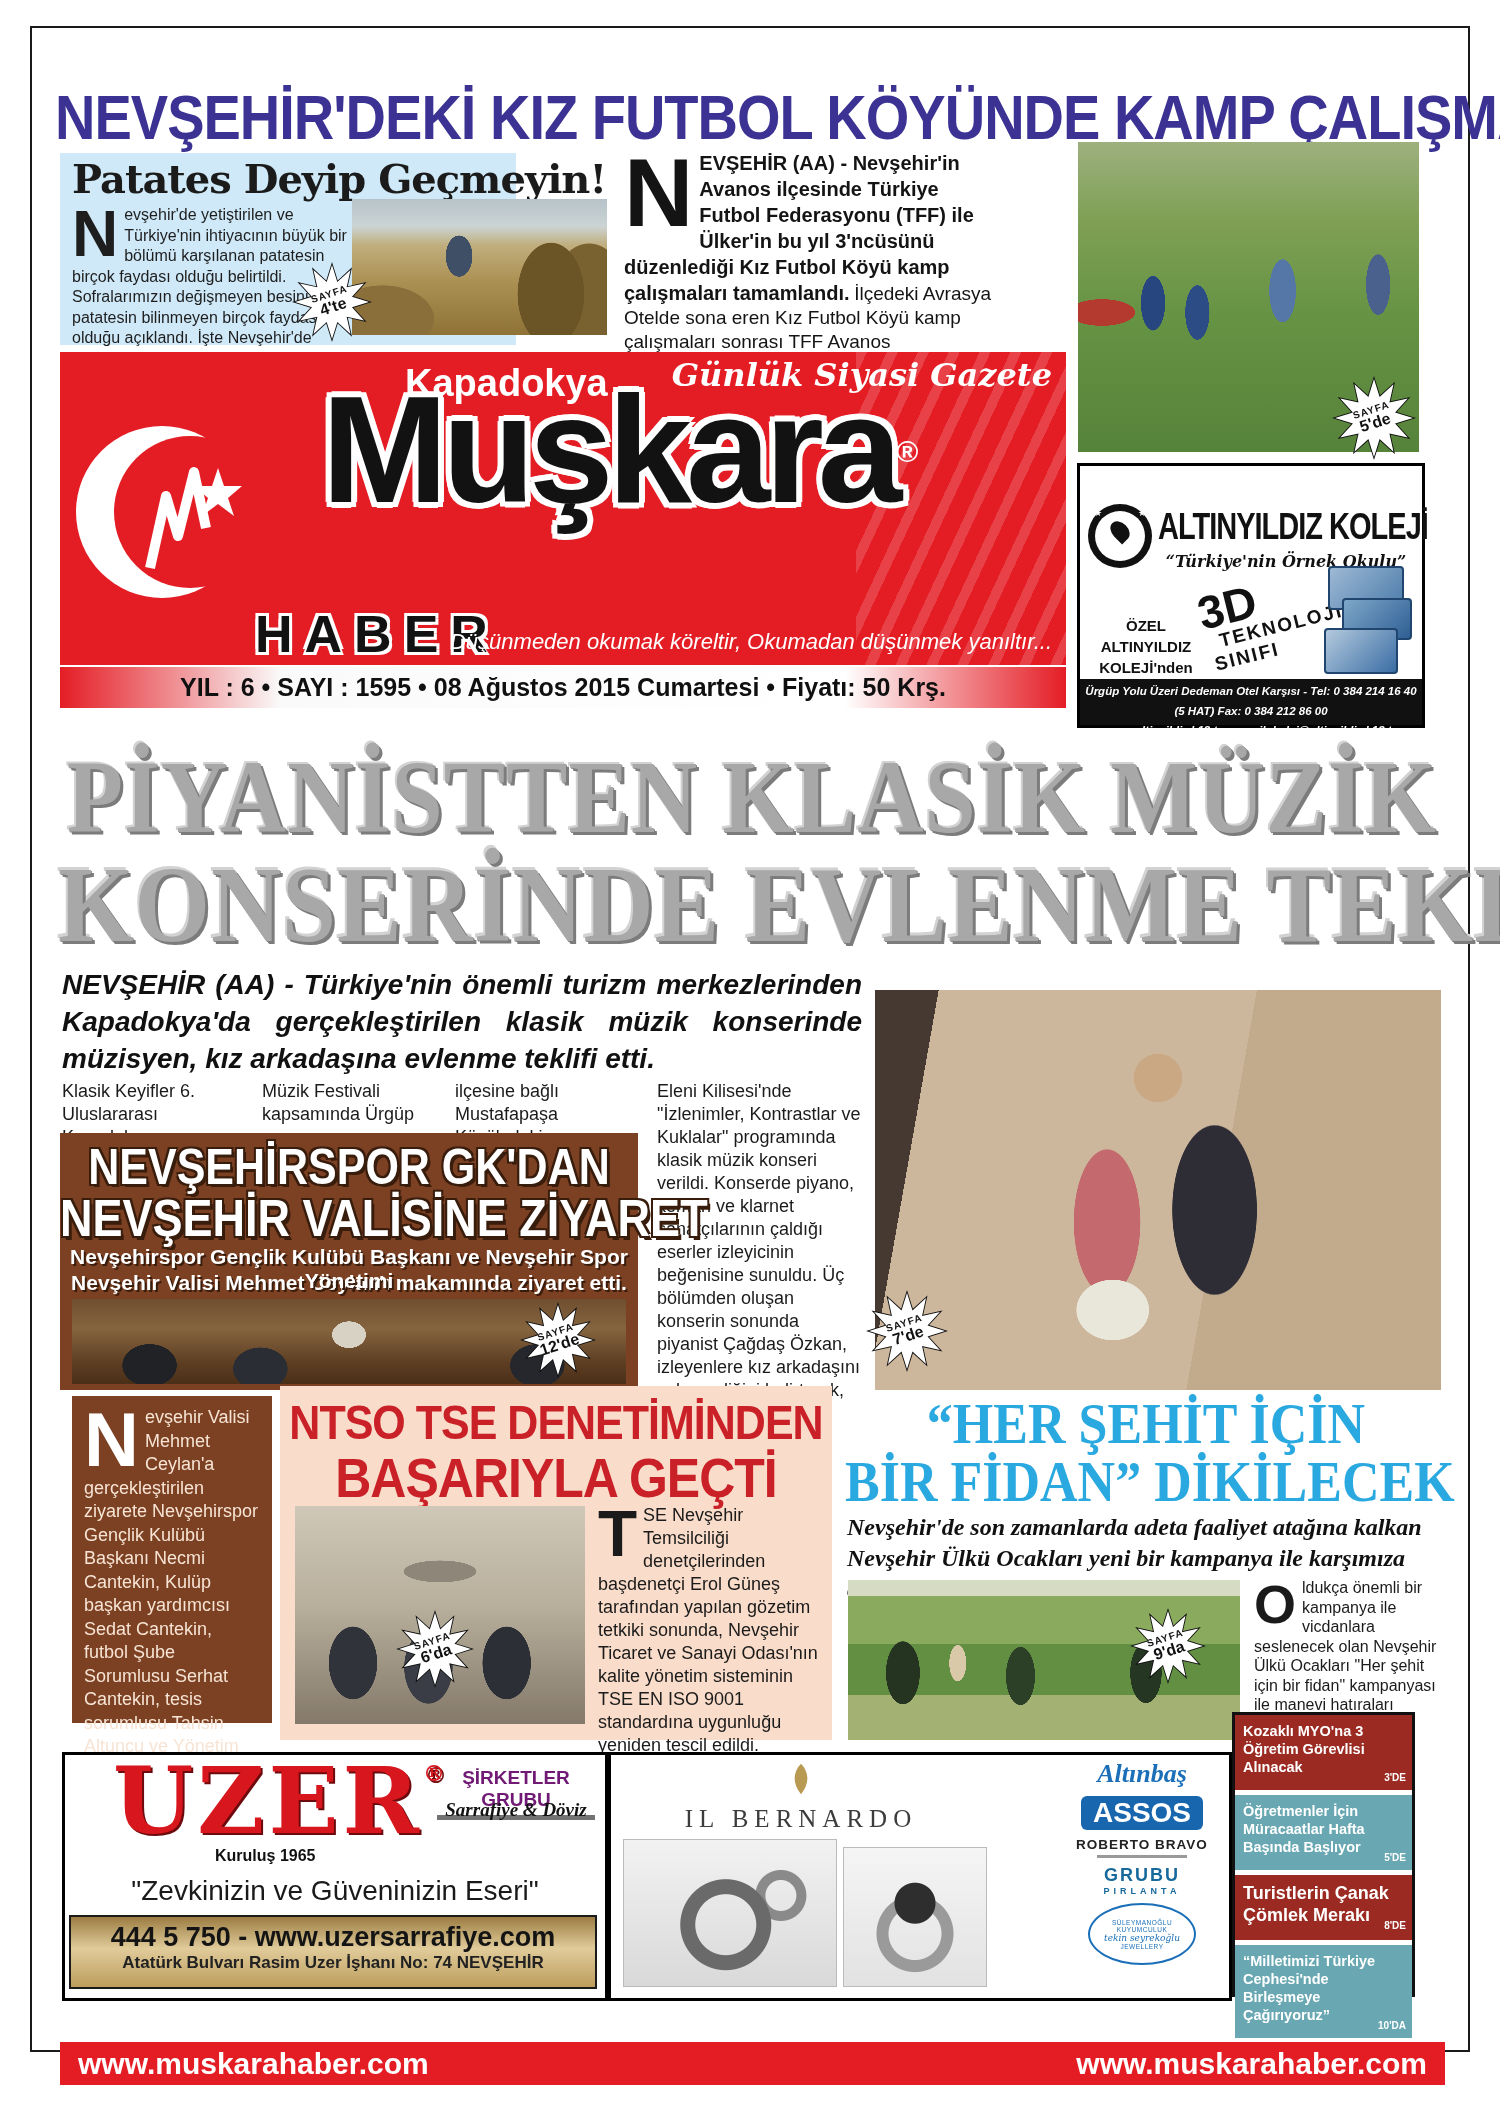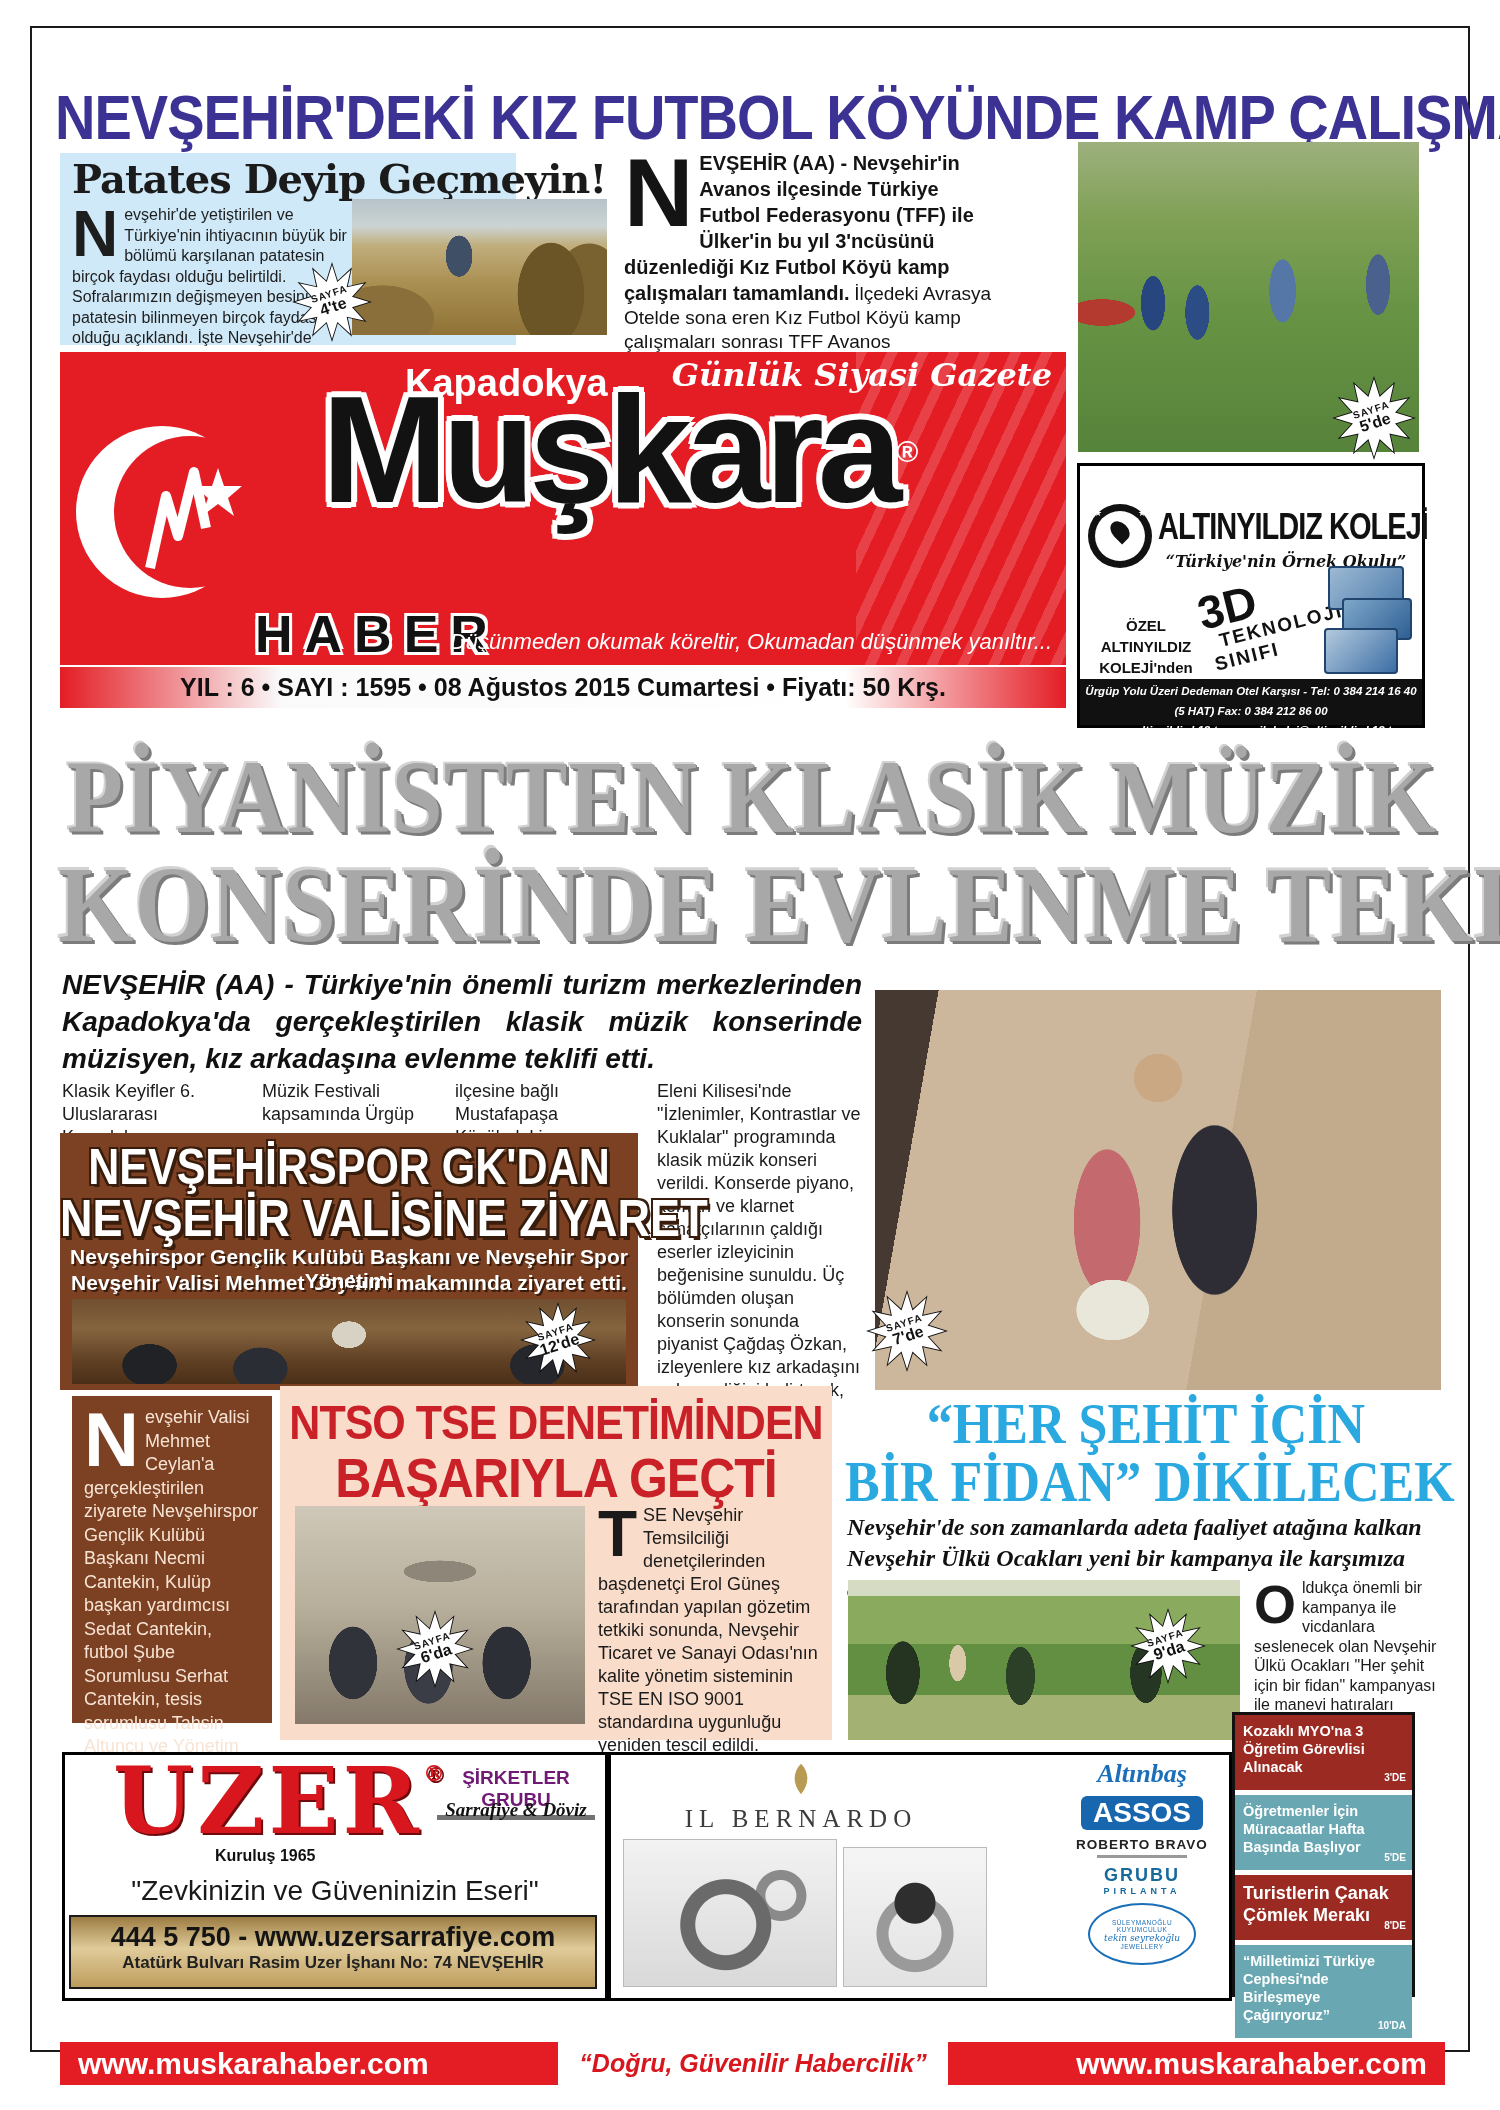--- a/index.html
+++ b/index.html
@@ -435,16 +435,15 @@
       <span class="pg">8'DE</span>
     </div>
     <div class="nbox teal">
       <span>“Milletimizi Türkiye Cephesi'nde Birleşmeye Çağırıyoruz”</span>
       <span class="pg">10'DA</span>
     </div>
   </div>
 
   <div class="abs footer-bar">
     <div class="f-url" style="left:18px;">www.muskarahaber.com</div>
-    <div class="f-center">“Doğru, Güvenilir Habercilik”</div>
     <div class="f-url" style="right:18px;">www.muskarahaber.com</div>
   </div>
 </div>
 
 </body></html>

